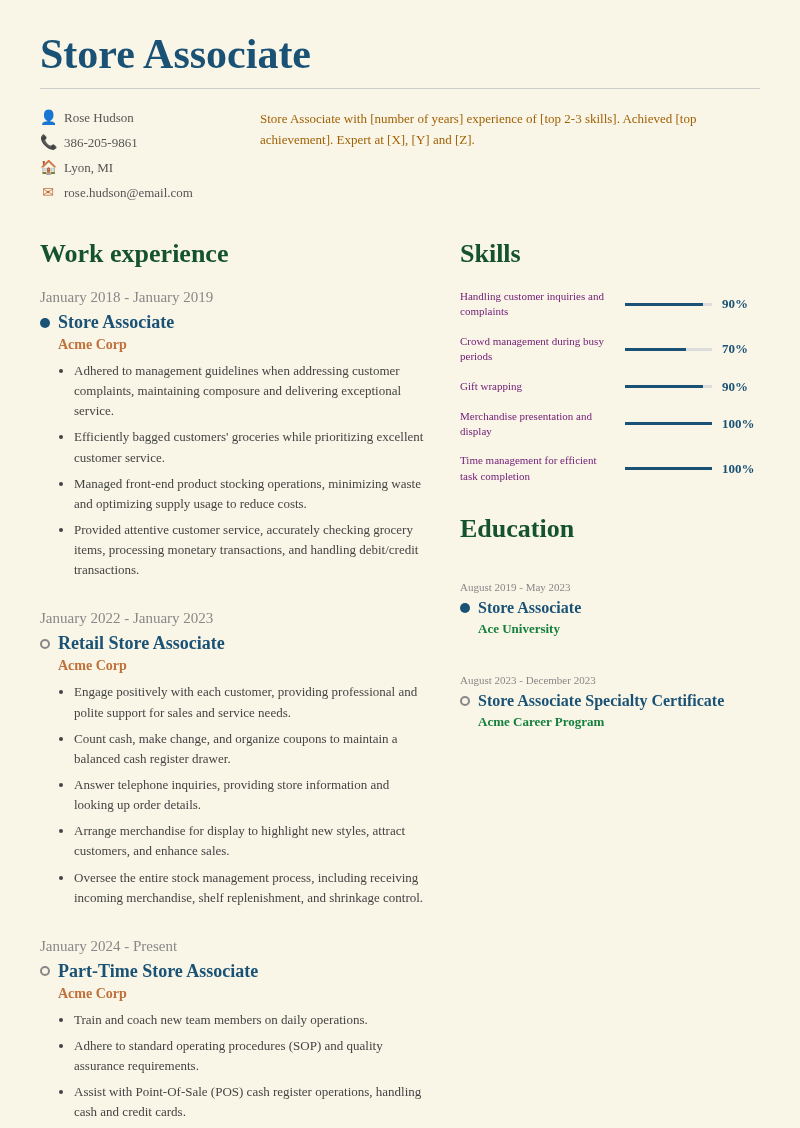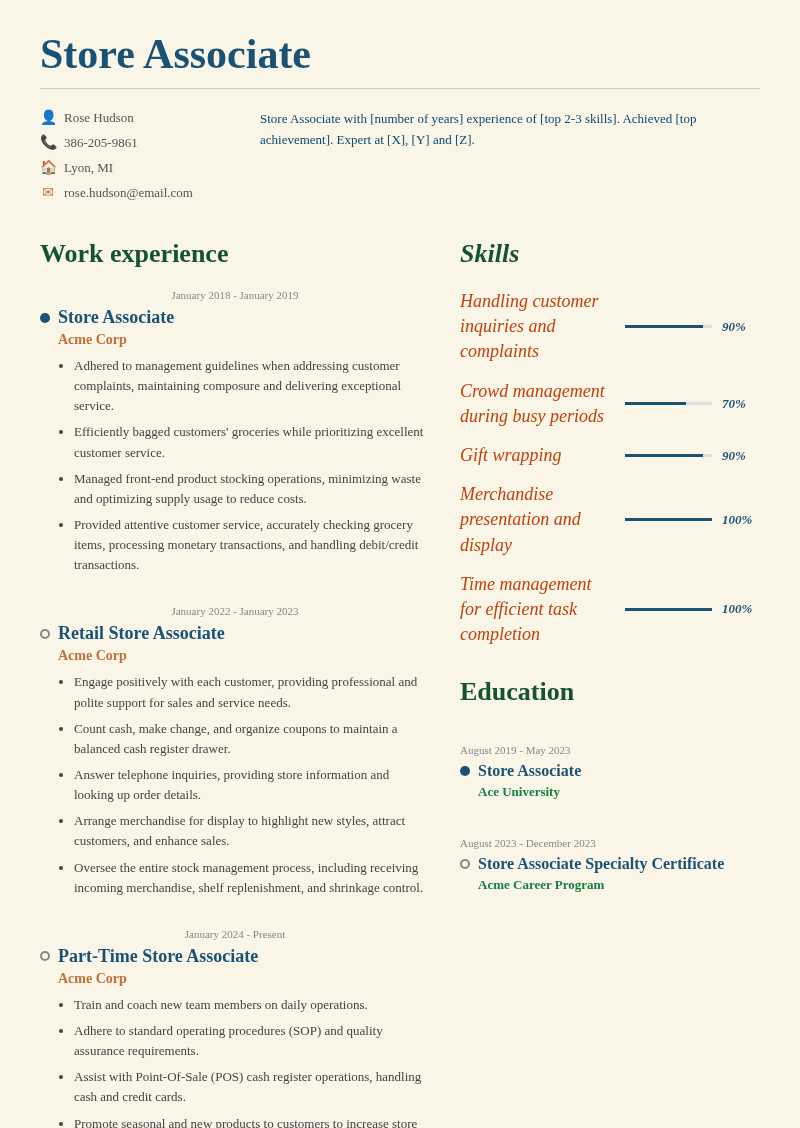--- a/index.html
+++ b/index.html
@@ -39,21 +39,21 @@
       color: #555;
     }
     .contact-icon {
       color: #c0703a;
       font-size: 14px;
       width: 16px;
       text-align: center;
     }
     .summary-text {
       font-size: 13px;
-      color: #0c4a6e;
+      color: #a16207;
       line-height: 1.6;
       flex: 1;
     }
     .main-content {
       display: flex;
       gap: 30px;
     }
     .left-column {
       flex: 1;
       min-width: 0;
@@ -65,24 +65,23 @@
     .section-title {
       font-size: 26px;
       font-weight: bold;
       color: #14532d;
       margin-bottom: 20px;
     }
     .job-entry {
       margin-bottom: 30px;
     }
     .job-date {
-      font-size: 11px;
+      font-size: 15px;
       color: #888;
       margin-bottom: 6px;
-      text-align: center;
     }
     .job-header {
       display: flex;
       align-items: center;
       gap: 8px;
       margin-bottom: 4px;
     }
     .job-bullet {
       width: 10px;
       height: 10px;
@@ -114,33 +113,32 @@
       padding-left: 16px;
     }
     .job-bullets li {
       font-size: 13px;
       color: #444;
       line-height: 1.55;
       margin-bottom: 6px;
     }
     .skills-section {
       margin-bottom: 30px;
-      font-style: italic;
     }
     .skill-item {
       margin-bottom: 14px;
     }
     .skill-row {
       display: flex;
       align-items: center;
       gap: 10px;
     }
     .skill-name {
-      font-size: 18px;
-      color: #c2410c;
+      font-size: 11px;
+      color: #701a75;
       width: 155px;
       flex-shrink: 0;
       line-height: 1.4;
     }
     .skill-bar-container {
       flex: 1;
       height: 3px;
       background-color: #ddd;
       position: relative;
     }

